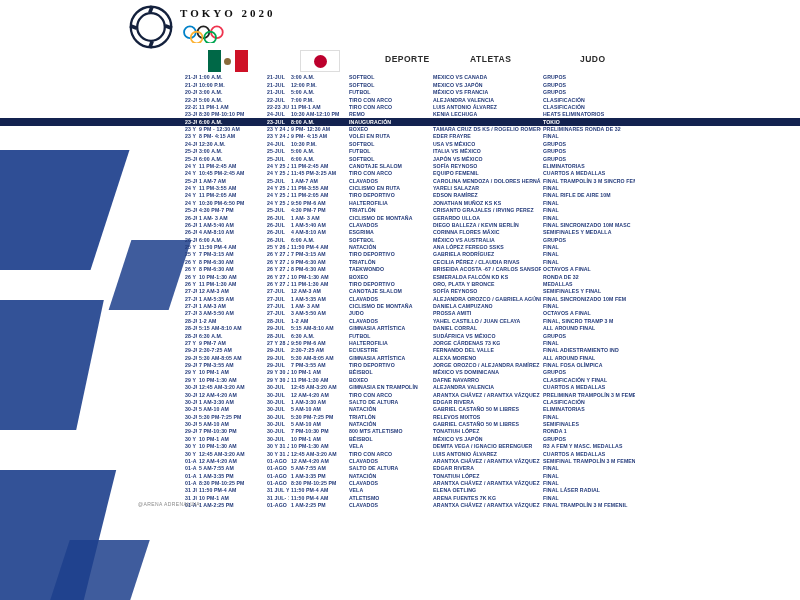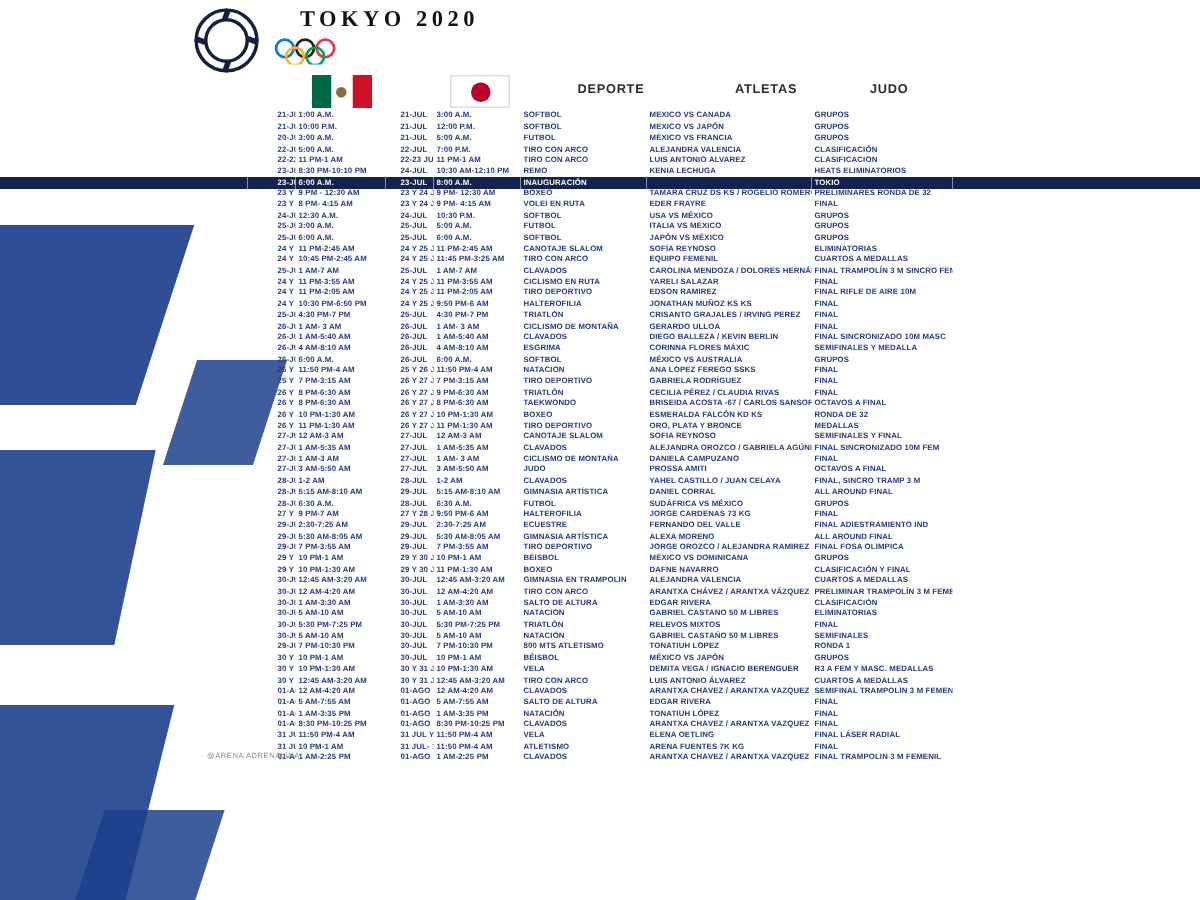--- a/index.html
+++ b/index.html
@@ -19,21 +19,21 @@
   #sh4{left:100px;top:420px;width:70px;height:160px;transform:skewX(-10deg);opacity:.9;}
   #sh5{left:-30px;top:470px;width:130px;height:130px;transform:skewX(-14deg);opacity:.9;}
   #sh6{left:60px;top:540px;width:80px;height:60px;transform:skewX(-18deg);opacity:.85;}
 
   
   .header{position:relative;height:48px;}
   .emblem{
     position:absolute;left:128px;top:4px;width:46px;height:46px;
   }
   .tokyo-block{position:absolute;left:180px;top:6px;color:#111;}
-  .tokyo-title{font-size:15px;font-weight:bold;letter-spacing:3px;line-height:15px;font-family:"Liberation Serif",serif;margin-left:20px;}
+  .tokyo-title{font-size:11px;font-weight:bold;letter-spacing:3px;line-height:15px;font-family:"Liberation Serif",serif;}
   .rings{margin-top:4px;}
   .page-title{
     position:absolute;left:0;right:0;top:8px;text-align:center;
     font-size:25px;font-weight:bold;letter-spacing:1px;color:#111;
     font-family:"Liberation Sans", sans-serif;
   }
 
   
   .colhead{
     position:relative;height:22px;margin-top:2px;padding-left:44px;
@@ -44,21 +44,21 @@
   .flag-mx .w{background:#ffffff;position:relative;}
   .flag-mx .r{background:#ce1126;}
   .flag-mx .w:after{content:"";position:absolute;left:50%;top:50%;width:7px;height:7px;margin:-3.5px 0 0 -3.5px;border-radius:50%;background:#8a6b3b;}
   .flag-jp{position:absolute;left:300px;top:0;width:40px;height:22px;background:#fff;border:1px solid #ddd;box-sizing:border-box;}
   .flag-jp:after{content:"";position:absolute;left:50%;top:50%;width:13px;height:13px;margin:-6.5px 0 0 -6.5px;border-radius:50%;background:#bc002d;}
   .hdr-label{
     position:absolute;top:4px;font-size:8.5px;font-weight:bold;color:#2b2b2b;letter-spacing:.5px;
     font-family:"Liberation Sans", sans-serif;
   }
   #h-deporte{left:385px;}
-  #h-atletas{left:490px;}
+  #h-atletas{left:470px;}
   #h-fase{left:580px;}
 
   
   .table-wrap{position:relative;margin-top:2px;}
   table{border-collapse:collapse;width:100%;table-layout:fixed;}
   td{
     font-size:5.2px;
     line-height:6.6px;
     color:#233a7a;
     padding:0.4px 2px;

